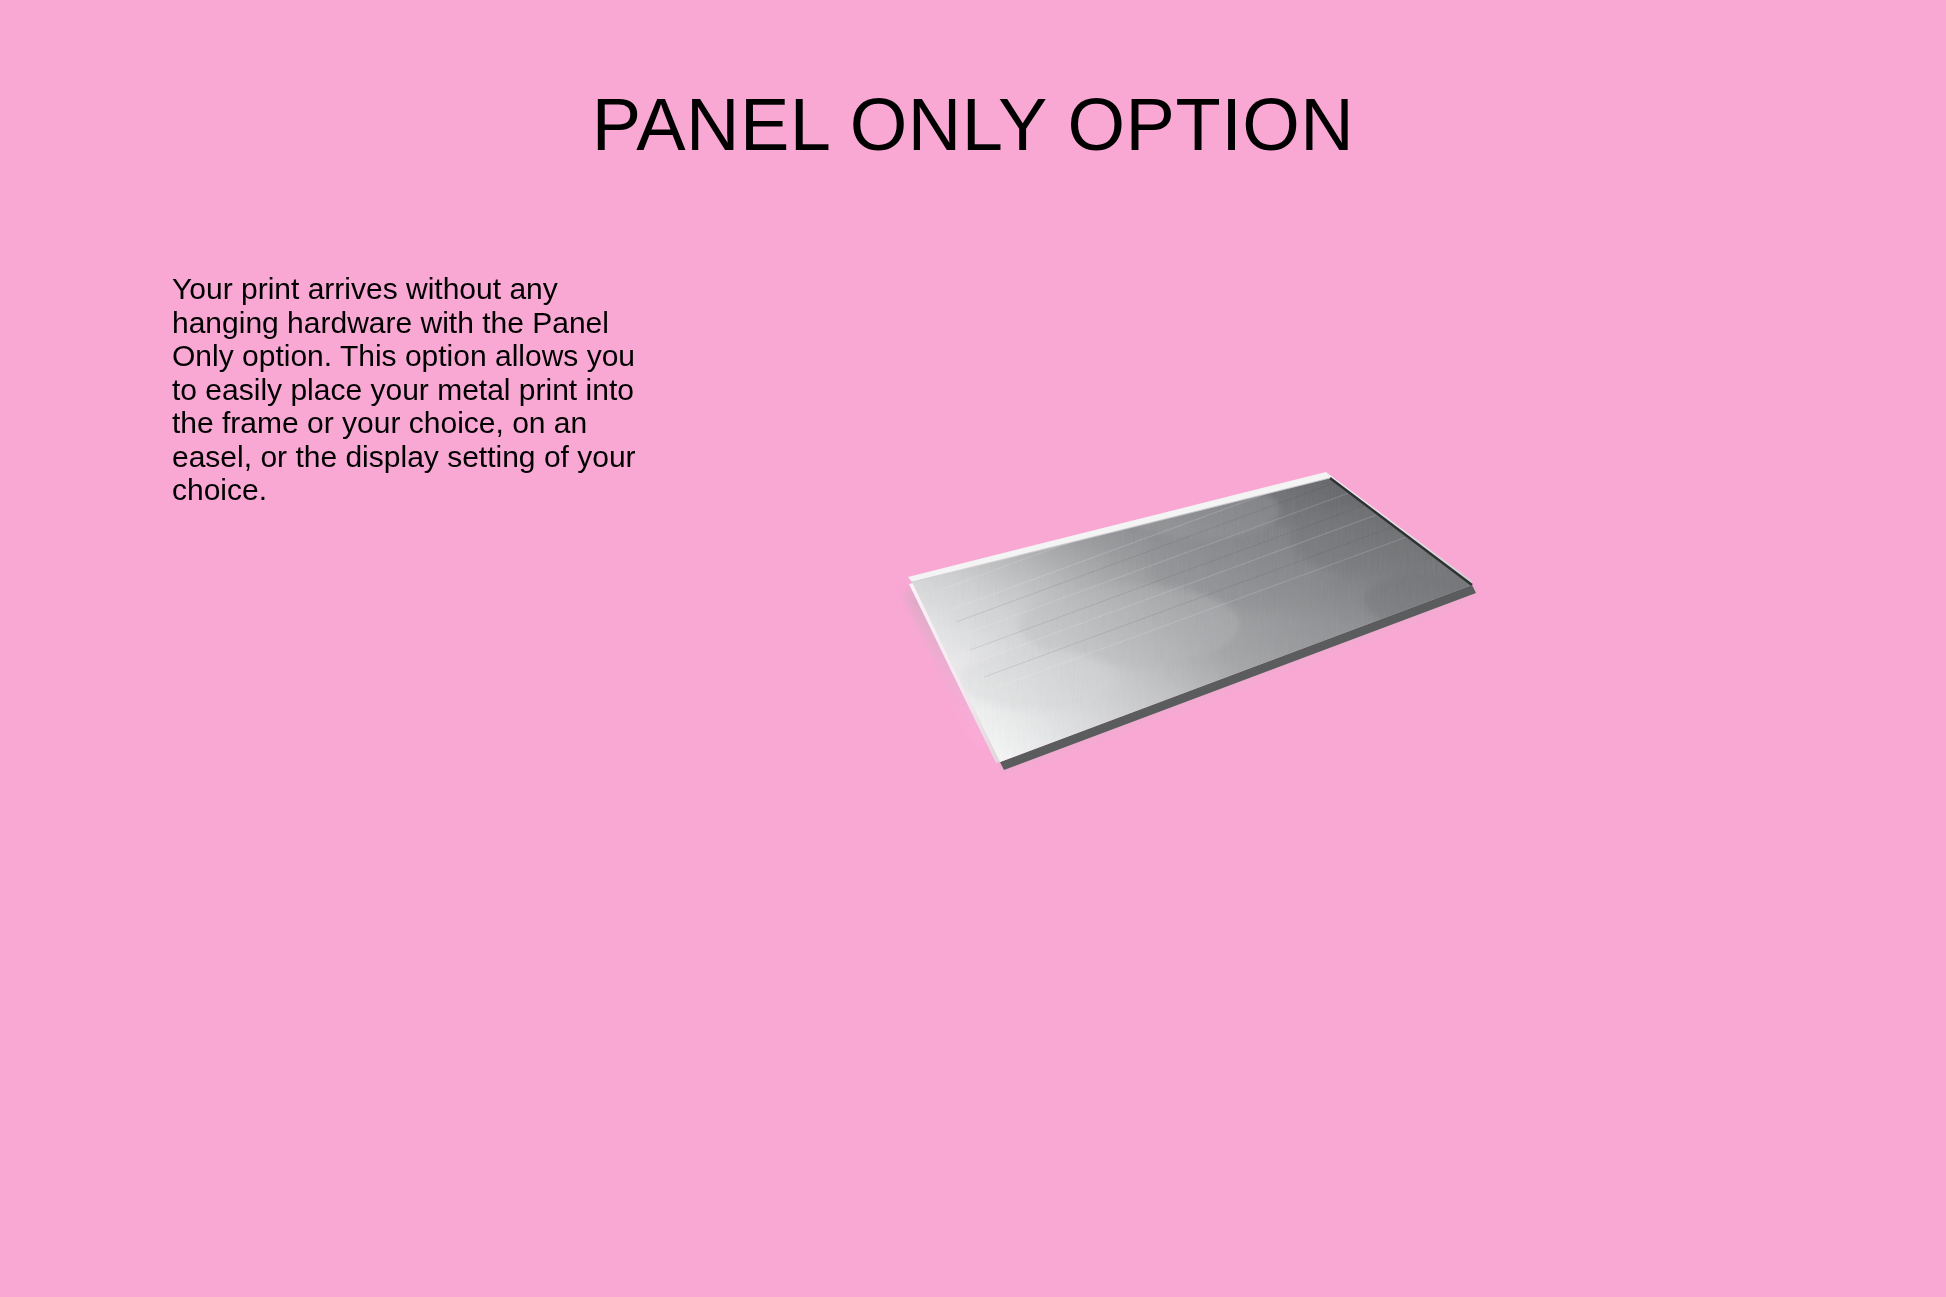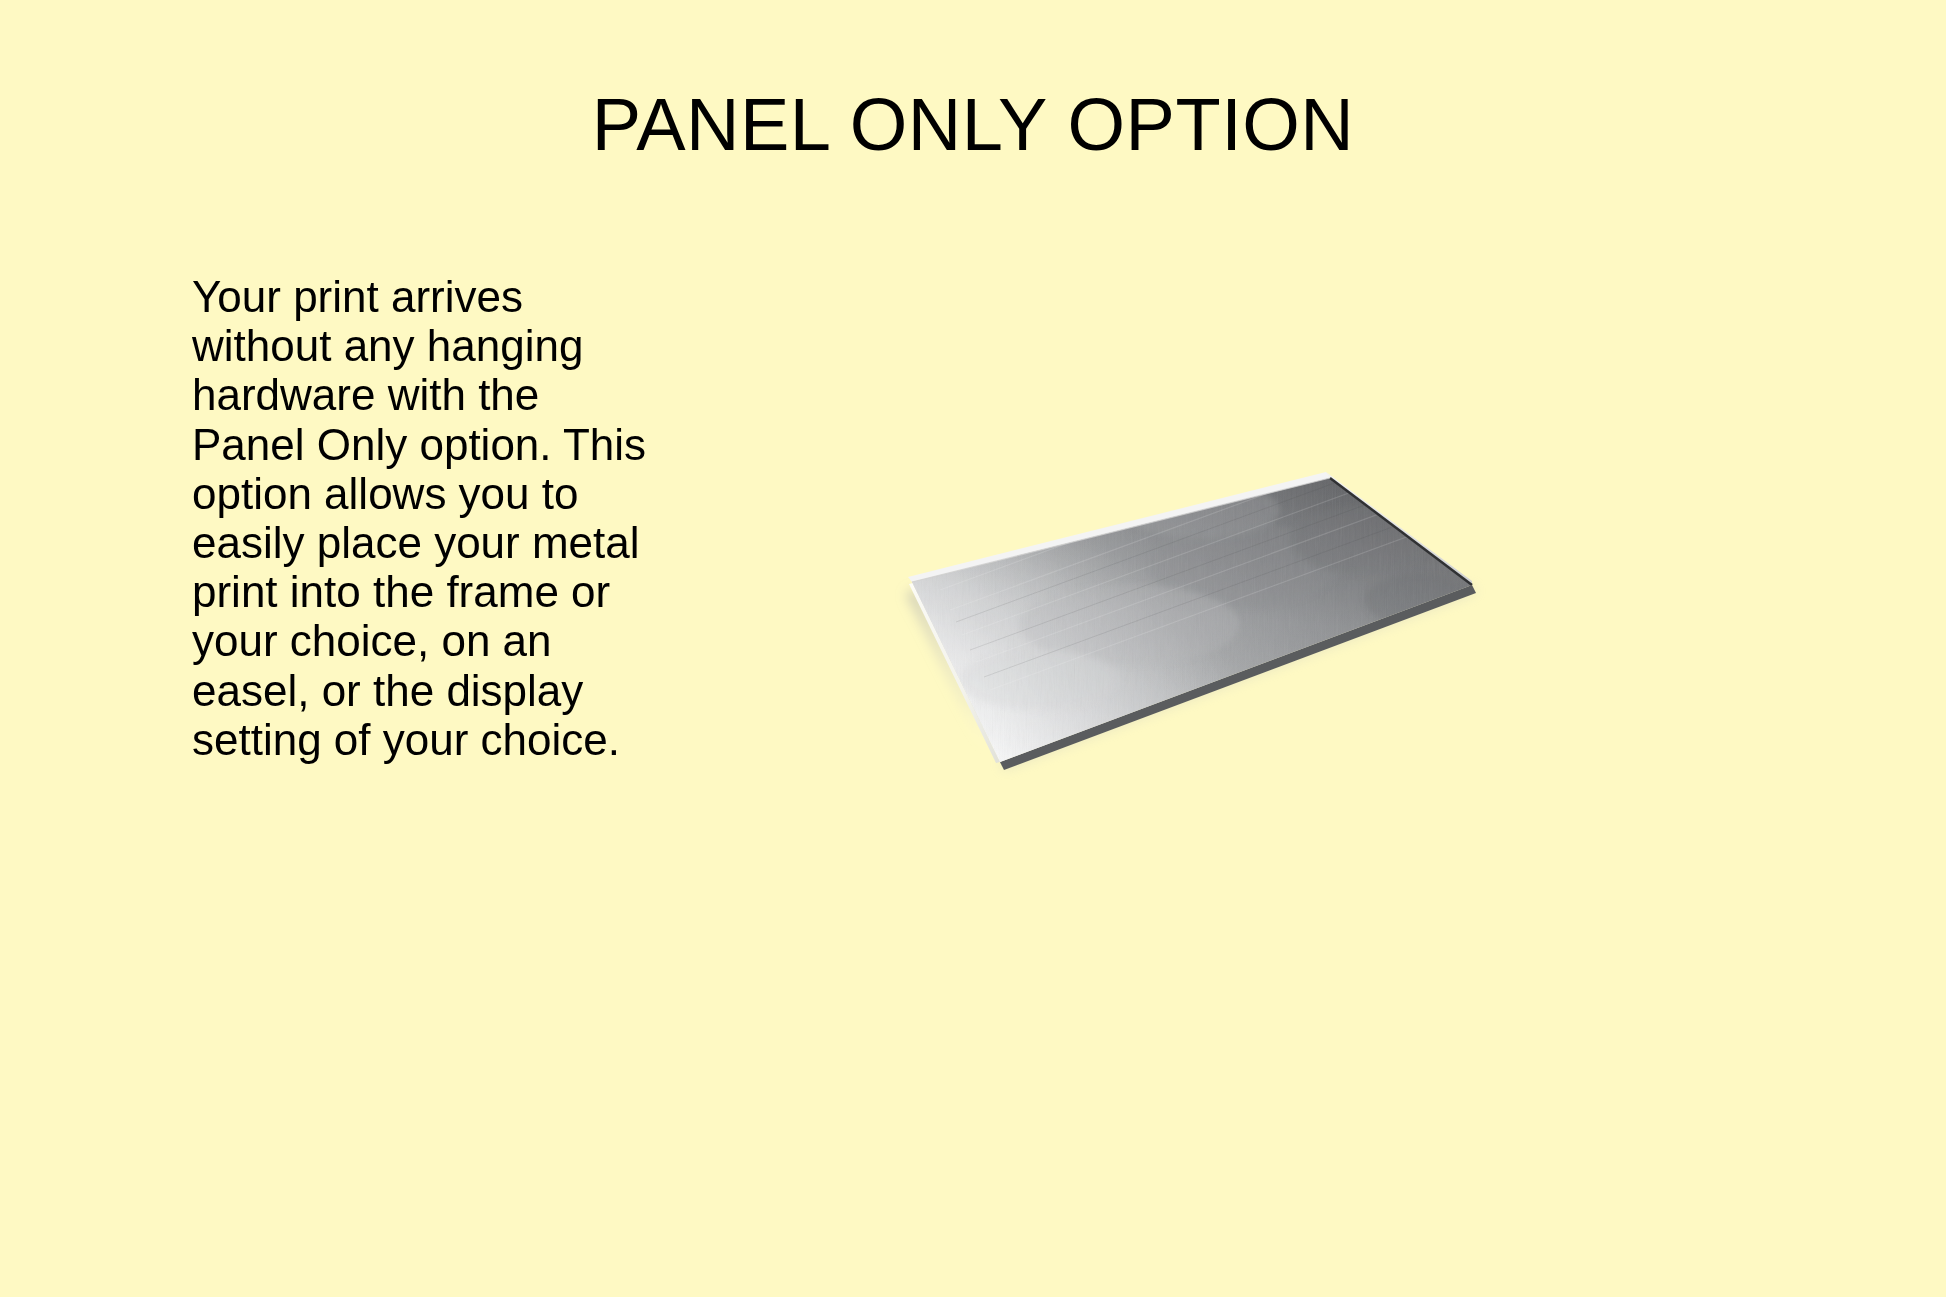--- a/index.html
+++ b/index.html
@@ -12,21 +12,21 @@
     height: 1297px;
     position: relative;
     overflow: hidden;
     font-family: "Liberation Sans", sans-serif;
     color: #000000;
   }
 
   #slide {
     position: absolute;
     inset: 0;
-    background: #fef9c3;
+    background: #f9a8d4;
   }
 
   
   #slide-title {
     position: absolute;
     left: 0;
     top: 88px;
     width: 1946px;
     text-align: center;
     font-family: "Liberation Sans", sans-serif;
@@ -38,27 +38,26 @@
     white-space: nowrap;
   }
 
   
   #body-text {
     position: absolute;
     left: 172px;
     top: 272px;
     width: 470px;
     font-family: "Liberation Sans", sans-serif;
-    font-size: 44px;
+    font-size: 30px;
     font-weight: 400;
     line-height: 1.118;
     color: #000000;
     text-align: left;
     white-space: pre-line;
-    margin-left: 20px;
   }
 
   
   #panel-figure {
     position: absolute;
     left: 700px;
     top: 350px;
     width: 820px;
     height: 460px;
   }

